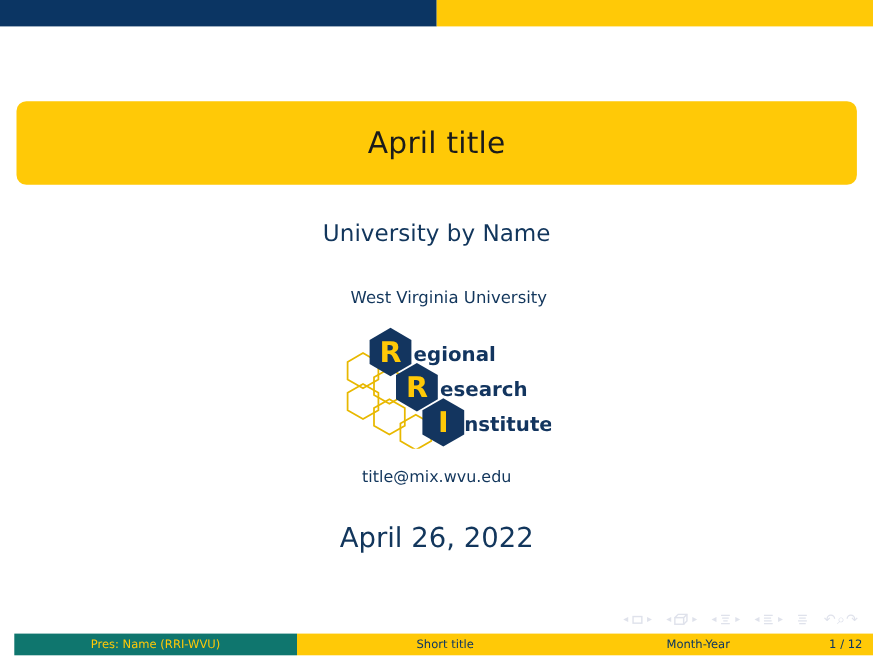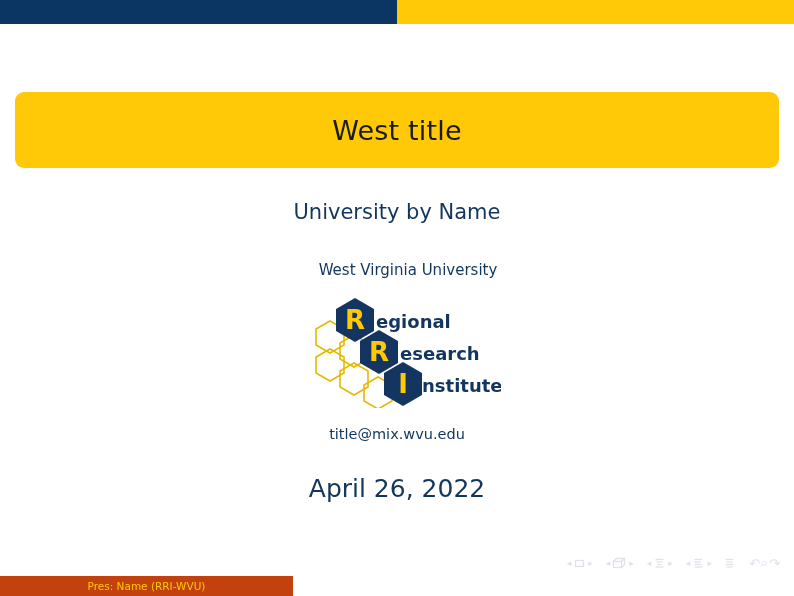--- a/index.html
+++ b/index.html
@@ -132,26 +132,27 @@
   #footer {
     position: absolute;
     left: 0;
     top: 576px;
     width: 794px;
     height: 20px;
     display: flex;
     font-size: 10.5px;
   }
   #footer-author {
-    width: 293px;
-    background: #c2410c;
+    width: 259px;
+    background: #0f766e;
     color: #ffc907;
     display: flex;
     align-items: center;
     justify-content: center;
+    margin-left: 13px;
   }
   #footer-rest {
     width: 529px;
     background: #ffc907;
     color: #0b3563;
     position: relative;
     display: flex;
     align-items: center;
   }
   #footer-title {
@@ -174,21 +175,21 @@
 </style>
 </head>
 <body>
 
 <div id="top-bar">
   <div id="top-bar-left"></div>
   <div id="top-bar-right"></div>
 </div>
 
 <div id="title-banner">
-  <span id="title-text">West title</span>
+  <span id="title-text">April title</span>
 </div>
 
 <div class="center-block" id="author-line">University by Name</div>
 <div class="center-block" id="institute-line">West Virginia University</div>
 
 <div id="rri-logo">
   <svg width="195" height="112" viewBox="0 0 195 112" xmlns="http://www.w3.org/2000/svg">
 
     <g fill="none" stroke="#e8b800" stroke-width="1.6">
       <polygon points="10,33 24,25 38,33 38,49 24,57 10,49"></polygon>
@@ -272,13 +273,18 @@
   <div id="nav-round">
     <span>↶</span>
     <span>⌕</span>
     <span>↷</span>
   </div>
 
 </div>
 
 <div id="footer">
   <div id="footer-author">Pres: Name   (RRI-WVU)</div>
+  <div id="footer-rest">
+    <span id="footer-title">Short title</span>
+    <span id="footer-date">Month-Year</span>
+    <span id="footer-page">1 / 12</span>
+  </div>
 </div>
 
 </body></html>

